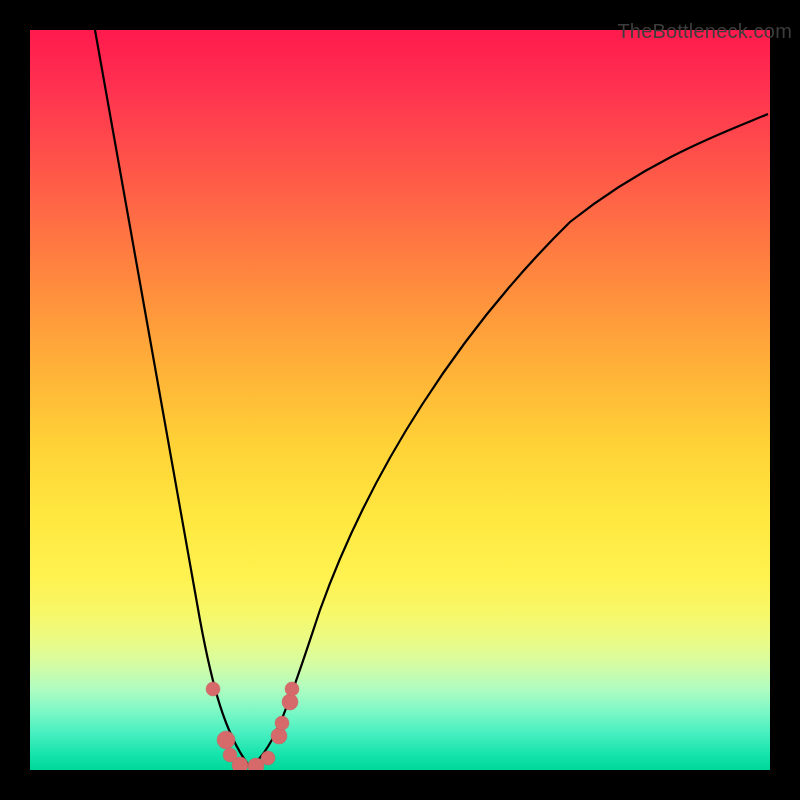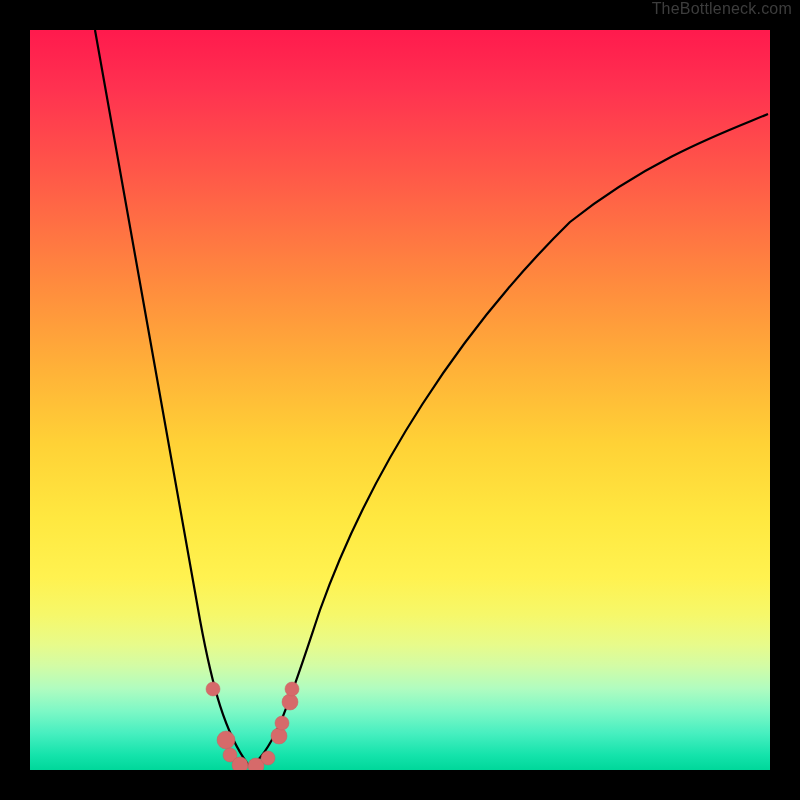--- a/index.html
+++ b/index.html
@@ -36,24 +36,24 @@
       #d2fca6 86%,
       #b0fcc0 89%,
       #7ef8c6 92%,
       #48efc0 95%,
       #14e3ab 98%,
       #00d79a 100%
     );
   }
   .watermark {
     position: absolute;
-    top: 0;
+    top: 20px;
     right: 8px;
     color: #3d3d3d;
-    font-size: 16px;
+    font-size: 20px;
     font-weight: 500;
     letter-spacing: 0.2px;
   }
   svg.curve {
     position: absolute;
     inset: 0;
     width: 740px;
     height: 740px;
   }
   .dot {

